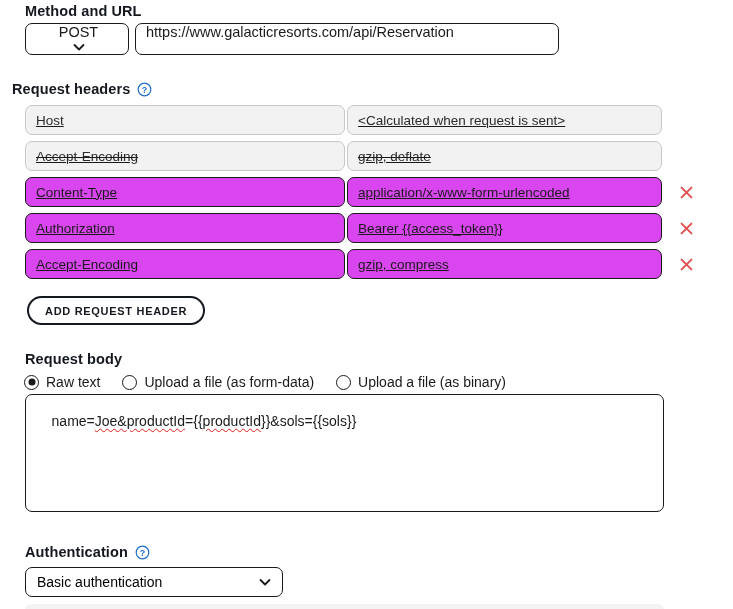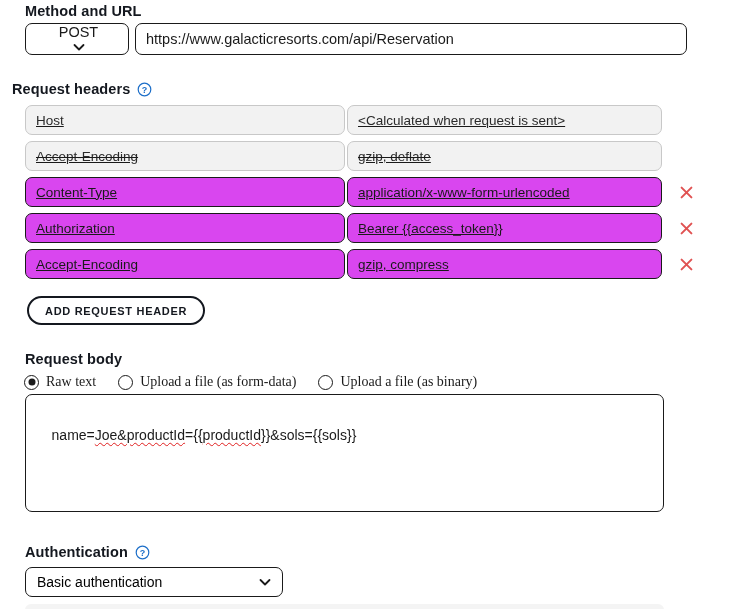--- a/index.html
+++ b/index.html
@@ -47,29 +47,29 @@
     color: #1a1a1a;
     padding: 0 8px 0 11px;
     display: flex; align-items: center; justify-content: space-between;
     cursor: pointer;
     flex-direction: column;
   }
   .chev { width: 14px; height: 14px; flex: 0 0 auto; }
   .chev svg { display: block; }
 
   .url-input {
-    width: 552px; height: 32px;
+    width: 424px; height: 32px;
     border: 1px solid #1a1a1a;
     border-radius: 7px;
     background: #fff;
     font-family: "Liberation Sans", sans-serif;
     font-size: 14.5px;
     color: #1a1a1a;
     padding: 0 10px;
-    display: flex; align-items: center;
+    display: flex; align-items: flex-start;
     overflow: hidden; white-space: nowrap;
   }
 
   
   #request-headers-label { position: absolute; left: 12px; top: 81px; }
 
   .headers-list { position: absolute; left: 25px; top: 105px; }
 
   .header-row {
     display: flex; align-items: center;
@@ -137,21 +137,20 @@
     position: absolute; left: 24px; top: 374px;
     display: flex; align-items: center;
   }
   .radio-item {
     display: flex; align-items: center;
     gap: 7px;
     cursor: pointer;
     margin-right: 22px;
     font-size: 14px;
     color: #1a1a1a;
-    font-family: Liberation Serif, serif;
   }
   .radio-mark {
     width: 15px; height: 15px;
     border: 1.6px solid #1a1a1a;
     border-radius: 50%;
     background: #fff;
     flex: 0 0 auto;
     position: relative;
   }
   .radio-item.checked .radio-mark::after {
@@ -163,21 +162,21 @@
     border-radius: 50%;
     background: #1a1a1a;
   }
 
   .body-textarea {
     position: absolute; left: 25px; top: 394px;
     width: 639px; height: 118px;
     border: 1px solid #1a1a1a;
     border-radius: 7px;
     background: #fff;
-    padding: 14px 10px;
+    padding: 0 10px;
     font-size: 14px;
     color: #1a1a1a;
     overflow: hidden;
     white-space: pre-wrap;
     word-break: break-all;
     line-height: 1.25;
   }
   .spell {
     text-decoration: underline wavy #e02020;
     text-decoration-thickness: 1px;

